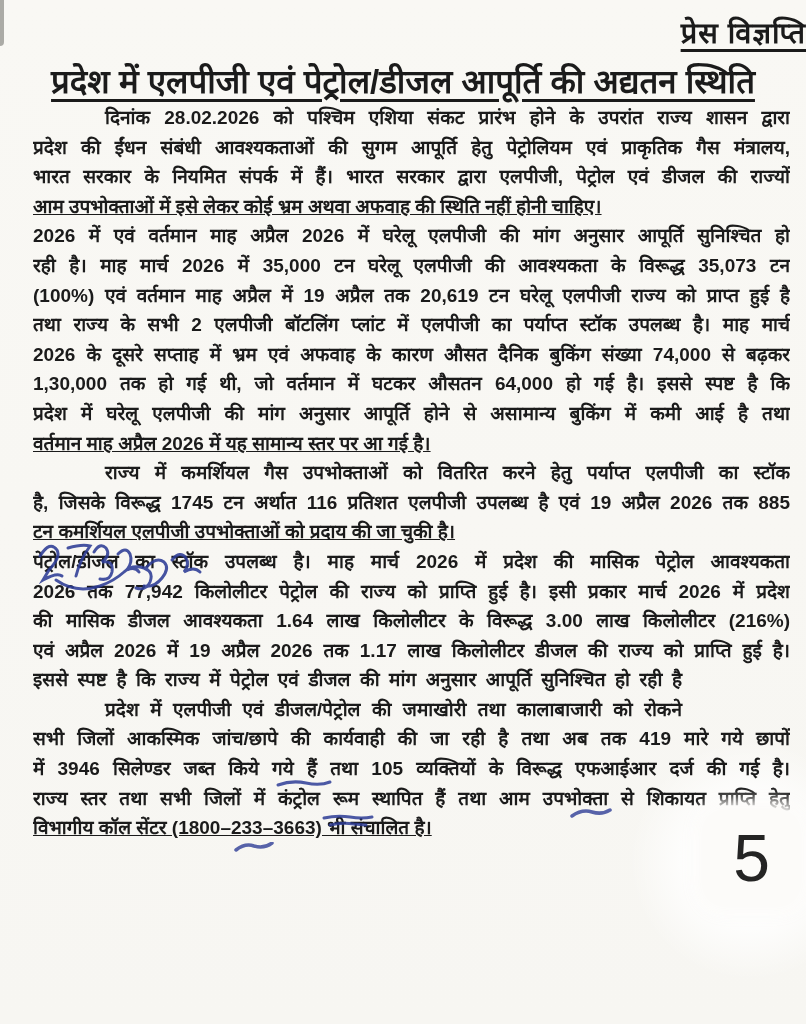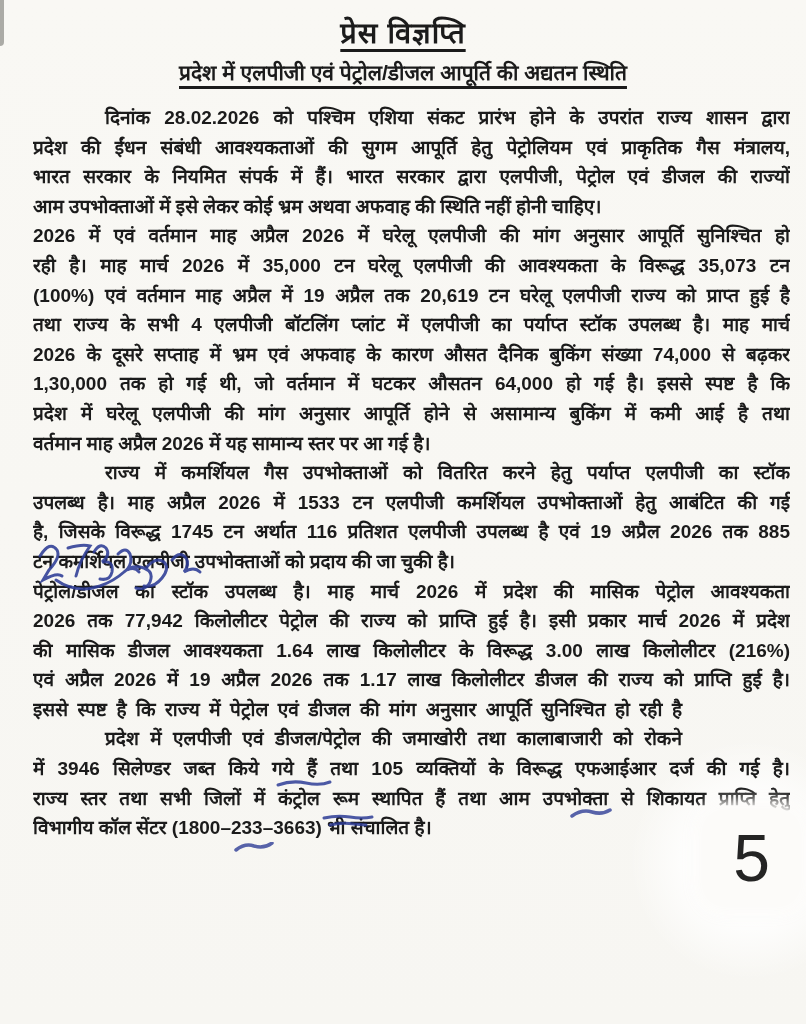--- a/index.html
+++ b/index.html
@@ -10,39 +10,39 @@
     color:#1b1b1b;
   }
   .page{position:absolute;inset:0;
     background:
       radial-gradient(circle at 93% 84%, rgba(255,255,255,.9) 0 60px, rgba(255,255,255,0) 120px),
       linear-gradient(180deg,#f9f8f4 0%,#f7f6f2 100%);
   }
   .edge-artifact{position:absolute;left:0;top:0;width:4px;height:46px;background:#6b6b66;opacity:.55;border-bottom-right-radius:4px;}
   h1.title{
     position:absolute;top:12px;left:0;width:100%;margin:0;
-    text-align:center;font-size:29px;font-weight:bold;letter-spacing:1px;
+    text-align:right;font-size:29px;font-weight:bold;letter-spacing:1px;
     text-decoration:underline;text-decoration-thickness:2.5px;text-underline-offset:6px;
   }
   h2.subtitle{
     position:absolute;top:58px;left:0;width:100%;margin:0;
-    text-align:center;font-size:21px;font-weight:bold;
+    text-align:center;font-size:33px;font-weight:bold;
     text-decoration:underline;text-decoration-thickness:2.5px;text-underline-offset:6px;
   }
   .body-text{
     position:absolute;left:33px;top:103px;width:757px;
     font-size:19px;line-height:29.6px;font-weight:600;
   }
   .para{margin:0;padding:0;}
   .ln{
     height:29.6px;overflow:hidden;
     text-align:justify;text-align-last:justify;
   }
   .ln.first{padding-left:72px;}
-  .ln.last{text-align-last:left;}
+  .ln.last{text-align-last:left;text-decoration:underline;}
   .ln.short{padding-right:108px;}
   
   .page-number-box{
     position:absolute;left:703px;top:810px;width:97px;height:96px;
     background:#fcfbf9;border-radius:22px;
     box-shadow:0 0 14px 10px rgba(252,251,249,.95);
     display:flex;align-items:center;justify-content:center;
   }
   .page-number-box span{font-size:66px;font-weight:500;color:#242424;line-height:1;}
   
@@ -61,41 +61,41 @@
     <div class="para">
       <div class="ln first">दिनांक 28.02.2026 को पश्चिम एशिया संकट प्रारंभ होने के उपरांत राज्य शासन द्वारा</div>
       <div class="ln">प्रदेश की ईंधन संबंधी आवश्यकताओं की सुगम आपूर्ति हेतु पेट्रोलियम एवं प्राकृतिक गैस मंत्रालय,</div>
       <div class="ln">भारत सरकार के नियमित संपर्क में हैं। भारत सरकार द्वारा एलपीजी, पेट्रोल एवं डीजल की राज्यों</div>
       <div class="ln last">आम उपभोक्ताओं में इसे लेकर कोई भ्रम अथवा अफवाह की स्थिति नहीं होनी चाहिए।</div>
     </div>
     <div class="para">
       <div class="ln">2026 में एवं  वर्तमान माह अप्रैल 2026 में घरेलू एलपीजी की मांग अनुसार आपूर्ति सुनिश्चित हो</div>
       <div class="ln">रही है। माह मार्च 2026 में 35,000 टन घरेलू एलपीजी की आवश्यकता के विरूद्ध 35,073 टन</div>
       <div class="ln">(100%) एवं वर्तमान माह अप्रैल में 19 अप्रैल तक 20,619 टन घरेलू एलपीजी राज्य को प्राप्त हुई है</div>
-      <div class="ln">तथा राज्य के सभी 4 एलपीजी बॉटलिंग प्लांट में एलपीजी का पर्याप्त स्टॉक उपलब्ध है। माह मार्च</div>
+      <div class="ln">तथा राज्य के सभी 2 एलपीजी बॉटलिंग प्लांट में एलपीजी का पर्याप्त स्टॉक उपलब्ध है। माह मार्च</div>
       <div class="ln">2026 के दूसरे सप्ताह में भ्रम एवं अफवाह के कारण औसत दैनिक बुकिंग संख्या 74,000 से बढ़कर</div>
       <div class="ln">1,30,000 तक हो गई थी, जो वर्तमान में घटकर औसतन 64,000 हो गई है। इससे स्पष्ट है कि</div>
       <div class="ln">प्रदेश में घरेलू एलपीजी की मांग अनुसार आपूर्ति होने से असामान्य बुकिंग में कमी आई है तथा</div>
       <div class="ln last">वर्तमान माह अप्रैल 2026 में यह सामान्य स्तर पर आ गई है।</div>
     </div>
     <div class="para">
       <div class="ln first">राज्य में कमर्शियल गैस उपभोक्ताओं को वितरित करने हेतु पर्याप्त एलपीजी का स्टॉक</div>
-      <div class="ln">उपलब्ध है। माह अप्रैल 2026 में 1533 टन एलपीजी कमर्शियल उपभोक्ताओं हेतु आबंटित की गई</div>
       <div class="ln">है, जिसके विरूद्ध 1745 टन अर्थात 116 प्रतिशत एलपीजी उपलब्ध है एवं 19 अप्रैल 2026 तक 885</div>
       <div class="ln last">टन कमर्शियल एलपीजी उपभोक्ताओं को प्रदाय की जा चुकी है।</div>
     </div>
     <div class="para">
       <div class="ln">पेट्रोल/डीजल का स्टॉक उपलब्ध है। माह मार्च 2026 में प्रदेश की मासिक पेट्रोल आवश्यकता</div>
       <div class="ln">2026 तक 77,942 किलोलीटर पेट्रोल की राज्य को प्राप्ति हुई है। इसी प्रकार मार्च 2026 में प्रदेश</div>
       <div class="ln">की मासिक डीजल आवश्यकता 1.64 लाख किलोलीटर के विरूद्ध 3.00 लाख किलोलीटर (216%)</div>
       <div class="ln">एवं अप्रैल 2026 में 19 अप्रैल 2026 तक 1.17 लाख किलोलीटर डीजल की राज्य को प्राप्ति हुई है।</div>
       <div class="ln short">इससे स्पष्ट है कि राज्य में पेट्रोल एवं डीजल की मांग अनुसार आपूर्ति सुनिश्चित हो रही है</div>
     </div>
     <div class="para">
       <div class="ln first short">प्रदेश में एलपीजी एवं डीजल/पेट्रोल की जमाखोरी तथा कालाबाजारी को रोकने</div>
+      <div class="ln">सभी जिलों आकस्मिक जांच/छापे की कार्यवाही की जा रही है तथा अब तक 419 मारे गये छापों</div>
       <div class="ln">में 3946 सिलेण्डर जब्त किये गये हैं तथा 105 व्यक्तियों के विरूद्ध एफआईआर दर्ज की गई है।</div>
       <div class="ln">राज्य स्तर तथा सभी जिलों में कंट्रोल रूम स्थापित हैं तथा आम उपभोक्ता से शिकायत प्राप्ति हेतु</div>
       <div class="ln last">विभागीय कॉल सेंटर (1800–233–3663) भी संचालित है।</div>
     </div>
   </div>
 
   <svg class="ink" style="left:26px;top:534px;" width="190" height="64" viewBox="0 0 190 64">
     <g fill="none" stroke="#2e3d96" stroke-width="3" stroke-linecap="round" opacity="0.88">
       <path d="M14,22 q10,-16 17,-6 q4,7 -8,20 l-6,10 q14,-8 19,-4"></path>
       <path d="M42,14 q14,-4 22,-2 q-10,14 -14,30"></path>

